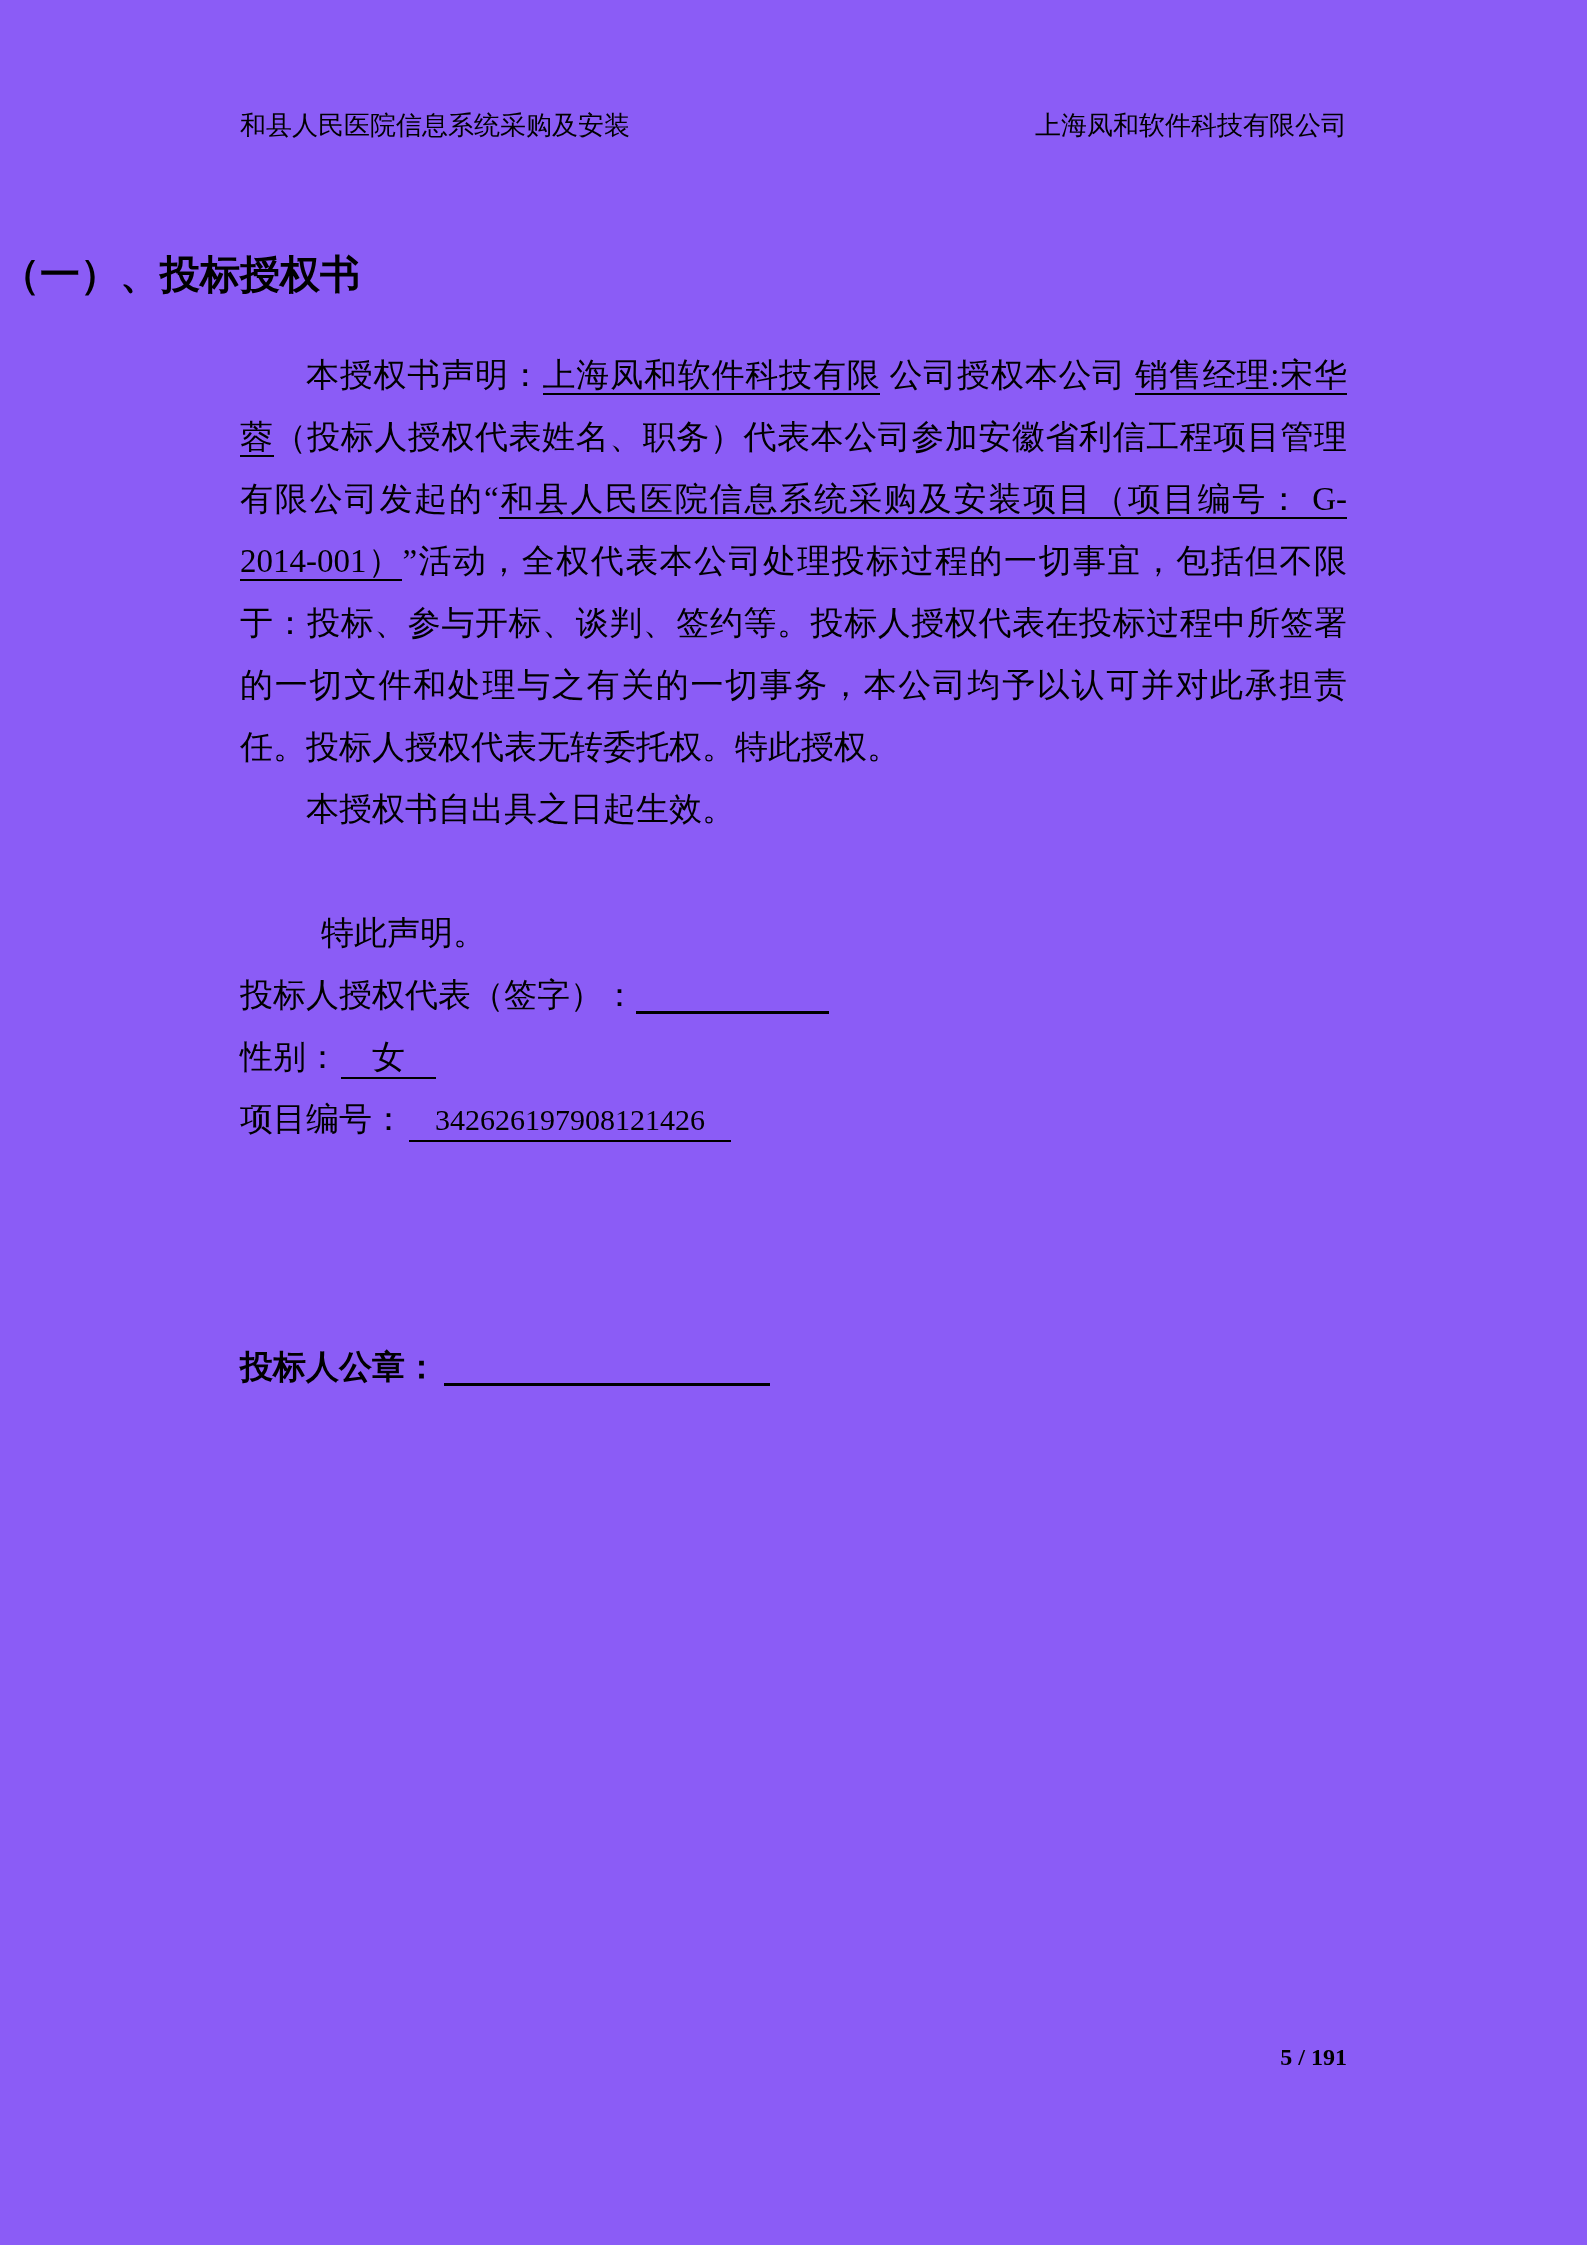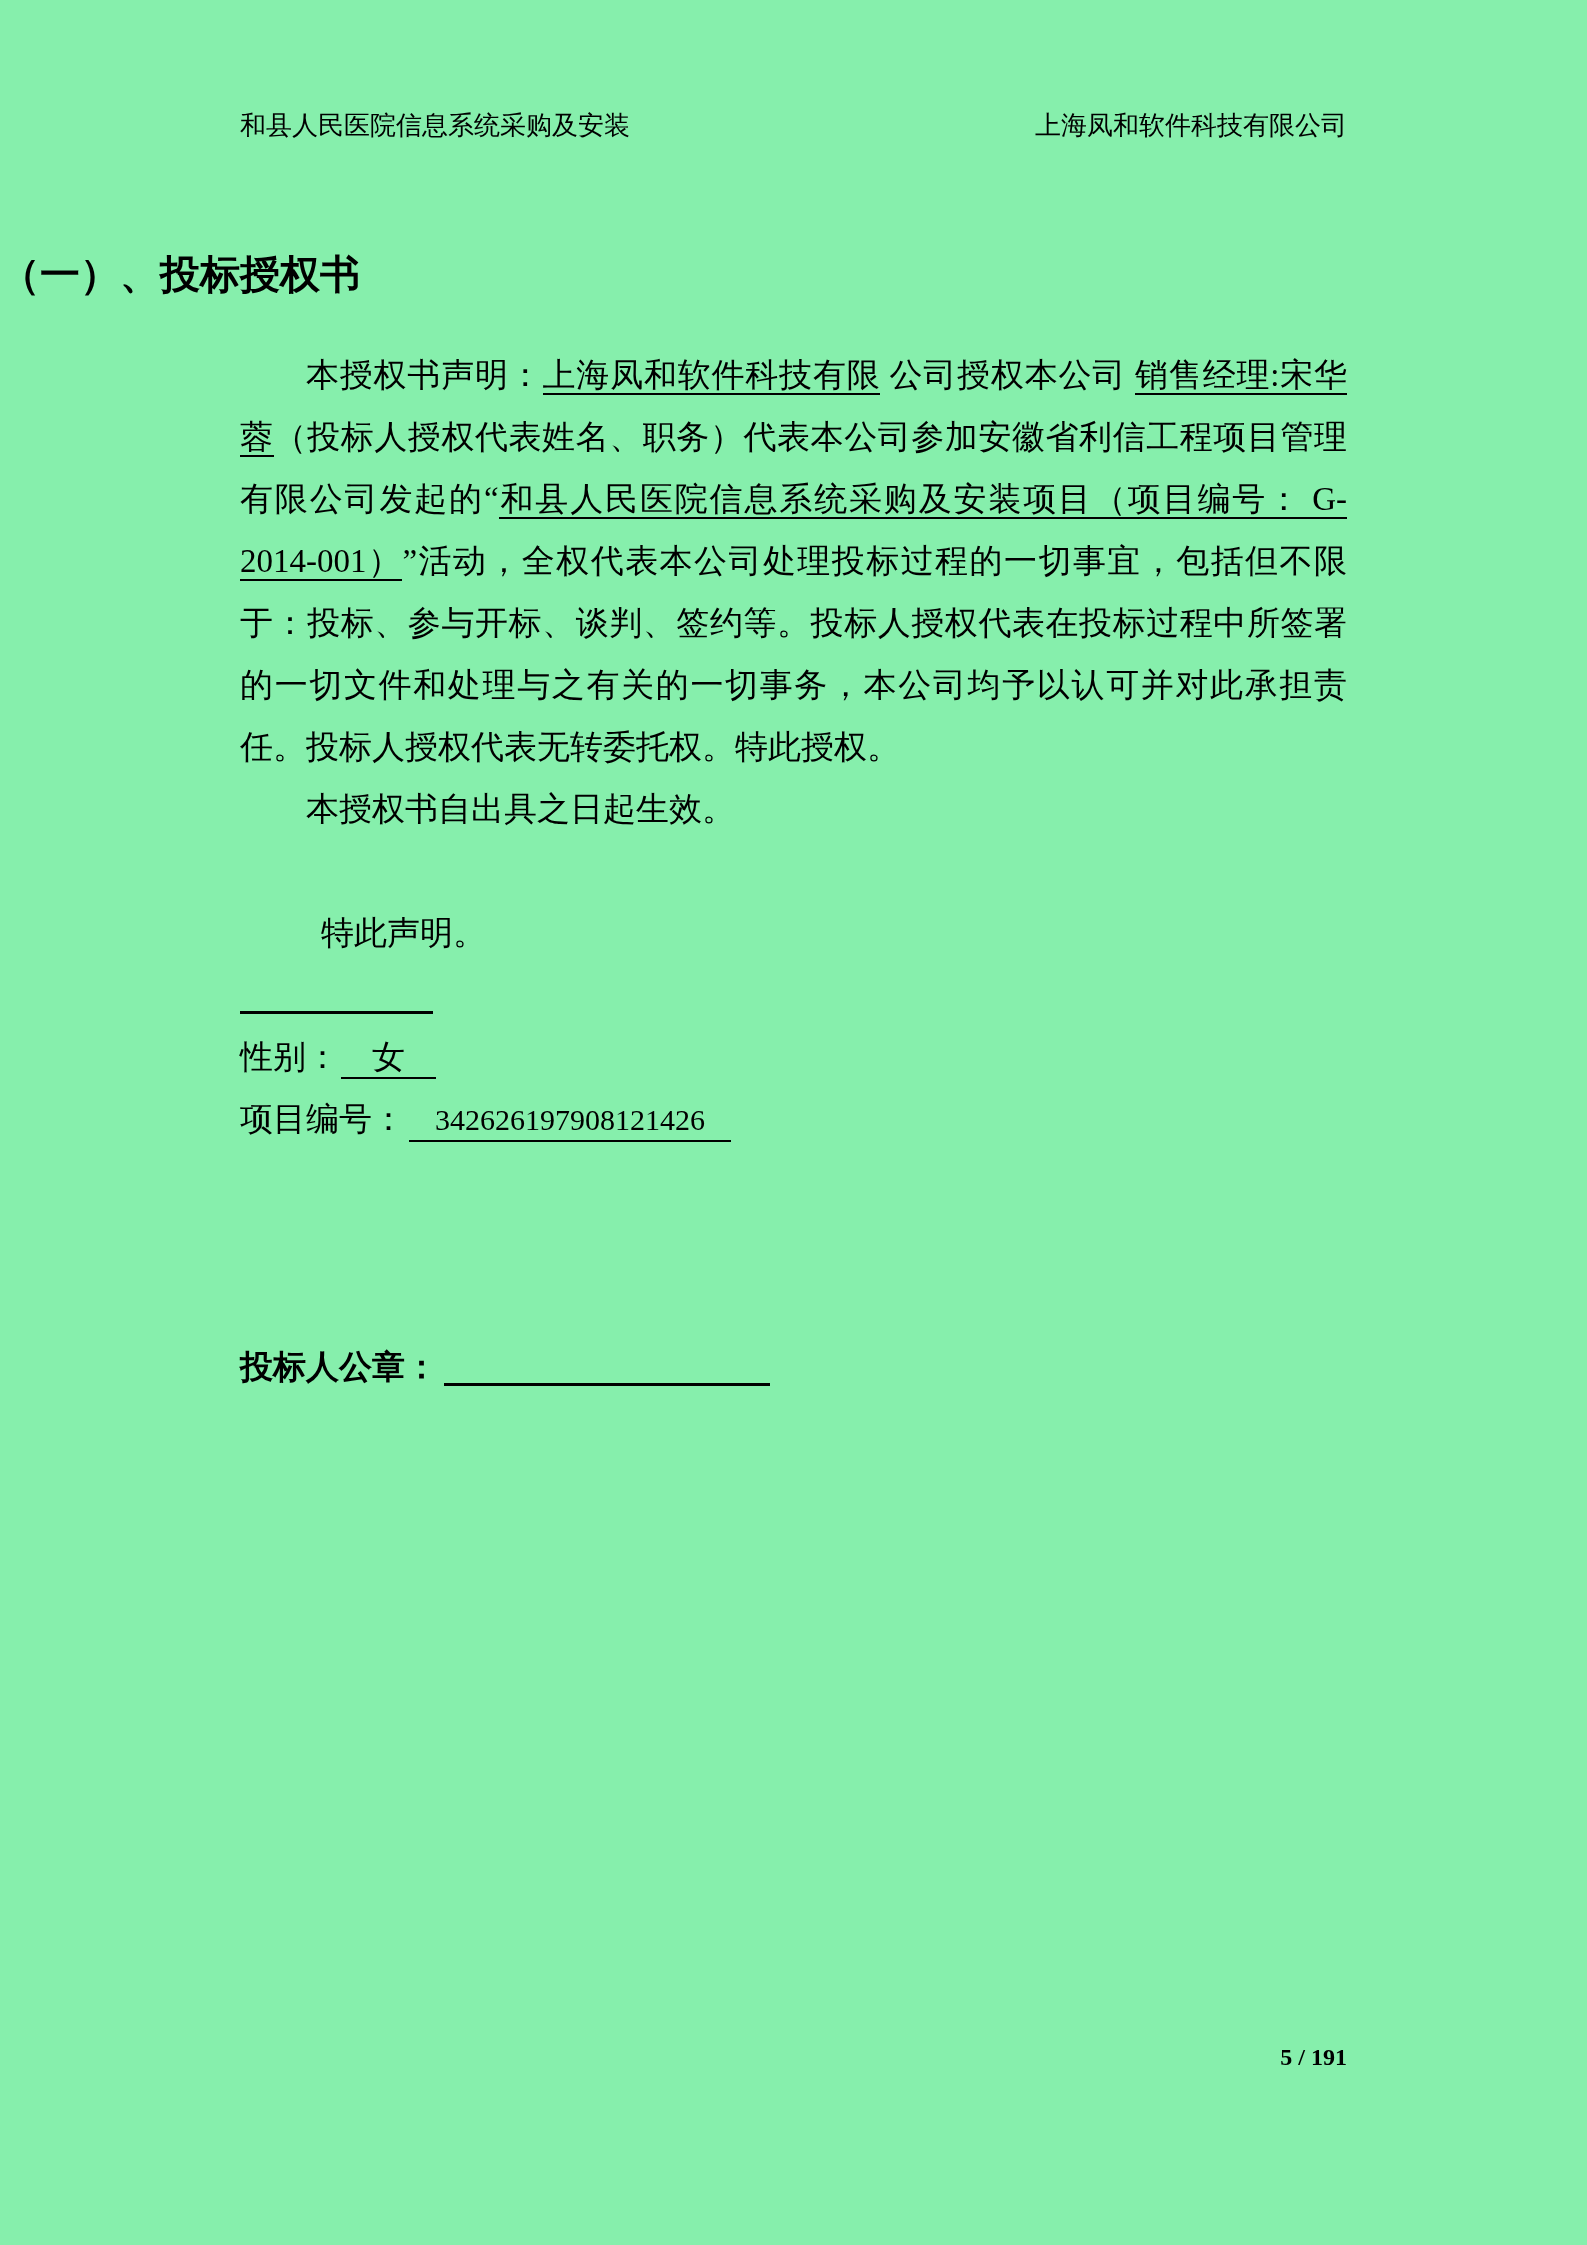--- a/index.html
+++ b/index.html
@@ -1,20 +1,20 @@
 <!DOCTYPE html>
 <html><head>
 <meta charset="utf-8">
 <style>
   html,body{margin:0;padding:0;background:#e8e8e8;}
   .page{
     position:relative;
     width:1587px;height:2245px;
     margin:0 auto;
-    background:#86efac;
+    background:#8b5cf6;
     color:#000000;
     font-family:"Liberation Serif","DejaVu Serif",serif;
     overflow:hidden;
   }
   
   .header{
     position:absolute;left:240px;right:240px;top:110px;
     display:flex;justify-content:space-between;align-items:flex-start;
     font-size:26px;line-height:31px;
   }
@@ -84,21 +84,21 @@
   <div class="doc-title">（一）、投标授权书</div>
 
   <div class="body-block">
 
     <p class="para-indent"><span>本授权书声明：</span><span class="u">上海凤和软件科技有限</span><span> 公司授权本公司 </span><span class="u">销售经理:宋华蓉</span><span>（投标人授权代表姓名、职务）代表本公司参加安徽省利信工程项目管理有限公司发起的“</span><span class="u">和县人民医院信息系统采购及安装项目（项目编号： G-2014-001）</span><span>”活动，全权代表本公司处理投标过程的一切事宜，包括但不限于：投标、参与开标、谈判、签约等。投标人授权代表在投标过程中所签署的一切文件和处理与之有关的一切事务，本公司均予以认可并对此承担责任。投标人授权代表无转委托权。特此授权。</span></p>
 
     <p class="para-indent">本授权书自出具之日起生效。</p>
 
     <p class="declare">特此声明。</p>
 
-    <p><span class="blank blank-sign"></span></p>
+    <p><span>投标人授权代表（签字）：</span><span class="blank blank-sign"></span></p>
 
     <p><span>性别：</span><span class="blank-filled blank-sex"><span>女</span></span></p>
 
     <p><span>项目编号：</span><span class="blank-filled blank-id num"><span>342626197908121426</span></span></p>
 
     <p class="seal-line"><span>投标人公章：</span><span class="blank blank-seal"></span></p>
 
 
   </div>
 

